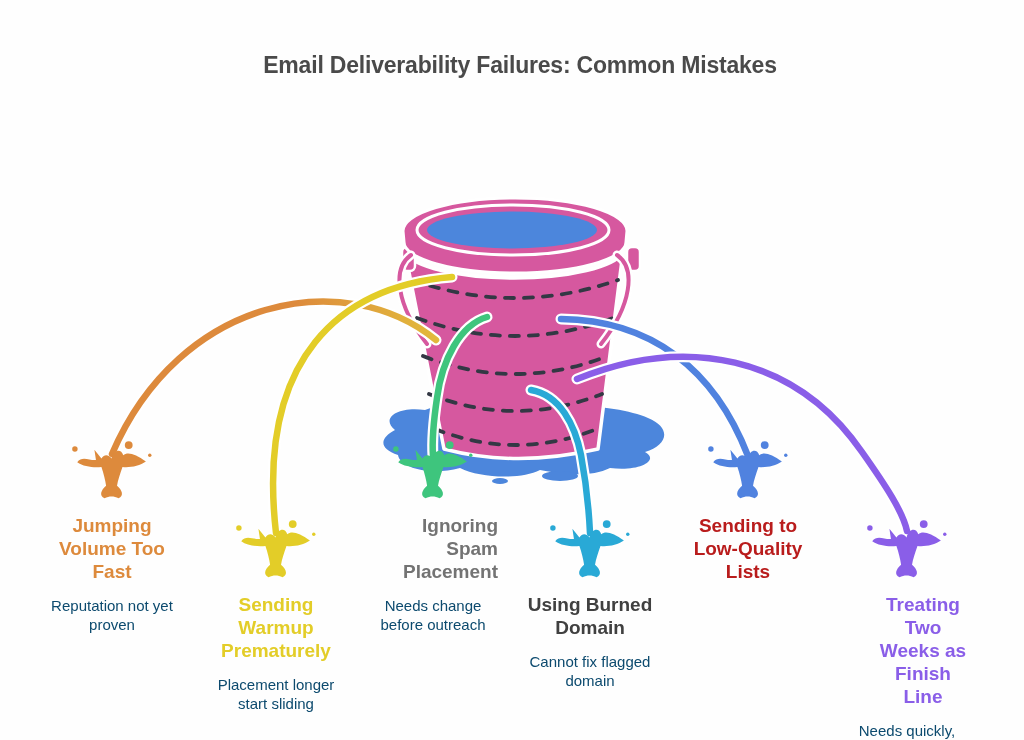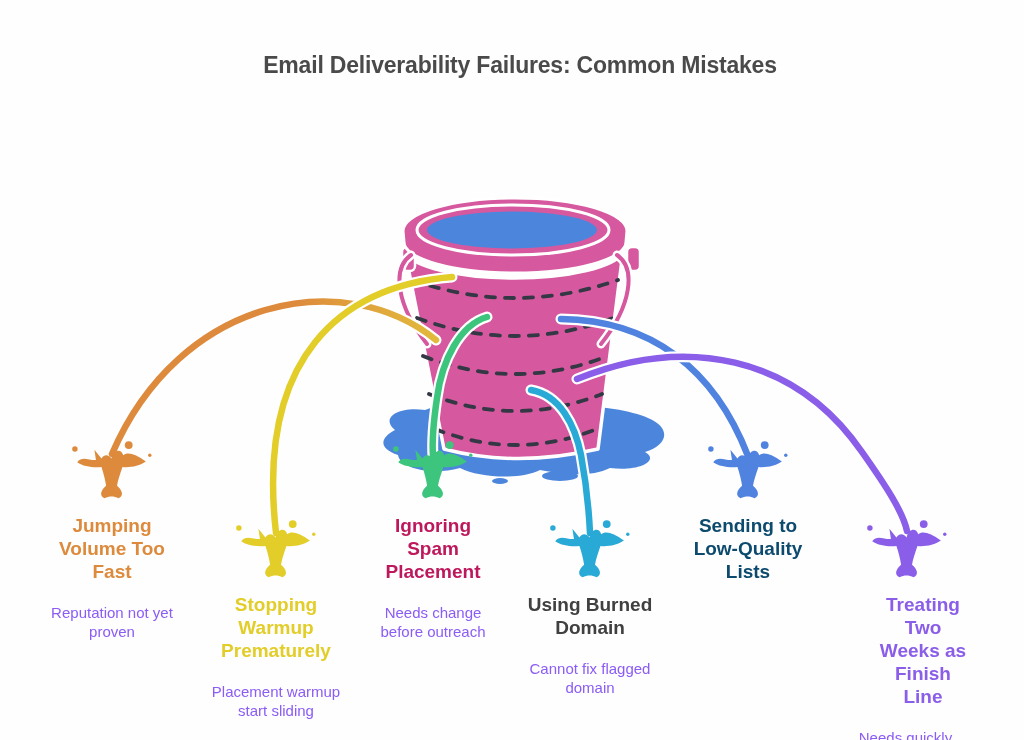--- a/index.html
+++ b/index.html
@@ -13,21 +13,21 @@
     color:#4a4a4a;
   }
   svg.art{position:absolute;left:0;top:0;}
   .stream-casing{fill:none;stroke:#ffffff;stroke-width:11;stroke-linecap:round;}
   .stream{fill:none;stroke-width:6.5;stroke-linecap:round;}
   .hoop{fill:none;stroke-width:3.8;stroke-dasharray:9 10;stroke-linecap:round;}
   .handle-casing{fill:none;stroke:#ffffff;stroke-width:9;stroke-linecap:round;}
   .handle{fill:none;stroke-width:4;stroke-linecap:round;}
   .item{position:absolute;width:130px;text-align:center;}
   .item-heading{font-size:19px;line-height:23px;font-weight:bold;margin:0;}
-  .item-desc{font-size:15px;line-height:19px;color:#8b5cf6;margin:20px 0 0 0;}
+  .item-desc{font-size:15px;line-height:19px;color:#0c4a6e;margin:13px 0 0 0;}
   .item-1{left:47px;top:514px;}
   .item-2{left:211px;top:593px;}
   .item-3{left:368px;top:514px;}
   .item-4{left:525px;top:593px;}
   .item-5{left:683px;top:514px;}
   .item-6{left:842px;top:593px;}
 </style>
 </head>
 <body>
 
@@ -112,32 +112,32 @@
     <g transform="translate(866,521) scale(0.78)" fill="#8a5ee8">
         <use href="#splash-shape"></use>
       </g>
   </svg>
 
   <div class="item item-1">
     <p class="item-heading" style="color: rgb(221, 138, 60);">Jumping Volume Too Fast</p>
     <p class="item-desc">Reputation not yet proven</p>
   </div>
   <div class="item item-2">
-    <p class="item-heading" style="color: rgb(227, 205, 40);">Stopping Warmup Prematurely</p>
-    <p class="item-desc">Placement warmup start sliding</p>
+    <p class="item-heading" style="color: rgb(227, 205, 40);">Sending Warmup Prematurely</p>
+    <p class="item-desc">Placement longer start sliding</p>
   </div>
   <div class="item item-3">
-    <p class="item-heading" style="color: #be185d;">Ignoring Spam Placement</p>
+    <p class="item-heading" style="color: #737373; text-align: right;">Ignoring Spam Placement</p>
     <p class="item-desc">Needs change before outreach</p>
   </div>
   <div class="item item-4">
     <p class="item-heading" style="color: #404040;">Using Burned Domain</p>
     <p class="item-desc">Cannot fix flagged domain</p>
   </div>
   <div class="item item-5">
-    <p class="item-heading" style="color: #0c4a6e;">Sending to Low-Quality Lists</p>
+    <p class="item-heading" style="color: #b91c1c;">Sending to Low-Quality Lists</p>
   </div>
   <div class="item item-6">
     <p class="item-heading" style="color: rgb(138, 94, 232); margin-left: 32px;">Treating Two Weeks as Finish Line</p>
     <p class="item-desc">Needs quickly, data-driven</p>
   </div>
 
 </div>
 
 </body></html>

